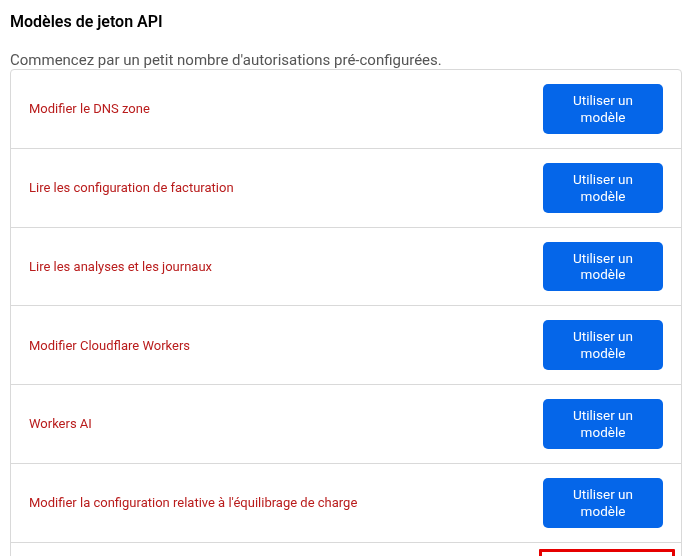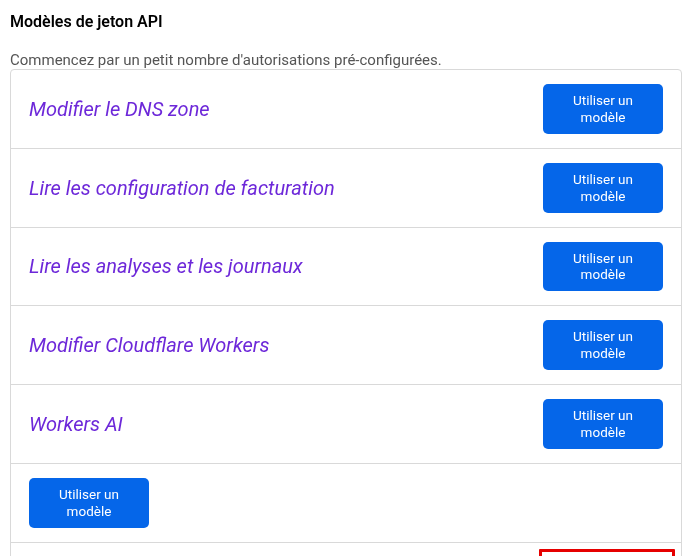--- a/index.html
+++ b/index.html
@@ -35,23 +35,22 @@
       justify-content: space-between;
       padding: 14px 18px;
       border-bottom: 1px solid #d9d9d9;
       min-height: 66px;
       position: relative;
     }
     .template-row:last-child {
       border-bottom: none;
     }
     .template-label {
-      font-size: 20px;
-      color: #6d28d9;
-      font-style: italic;
+      font-size: 13px;
+      color: #b91c1c;
     }
     .use-button {
       background: #0051c3;
       background: #0b63eb;
       background: #056bff;
       background: #0566ff;
       background: #0566e9;
       color: #ffffff;
       border: none;
       border-radius: 5px;
@@ -115,20 +114,21 @@
 
   <div class="template-row">
     <div class="template-label">Workers AI</div>
     <button class="use-button">
       <span>Utiliser un</span>
       <span>modèle</span>
     </button>
   </div>
 
   <div class="template-row">
+    <div class="template-label">Modifier la configuration relative à l'équilibrage de charge</div>
     <button class="use-button">
       <span>Utiliser un</span>
       <span>modèle</span>
     </button>
   </div>
 
   <div class="template-row" style="position:relative;">
 
     <div class="highlight-box" style="right:6px; top:6px; width:136px; height:54px;"></div>
   </div>

